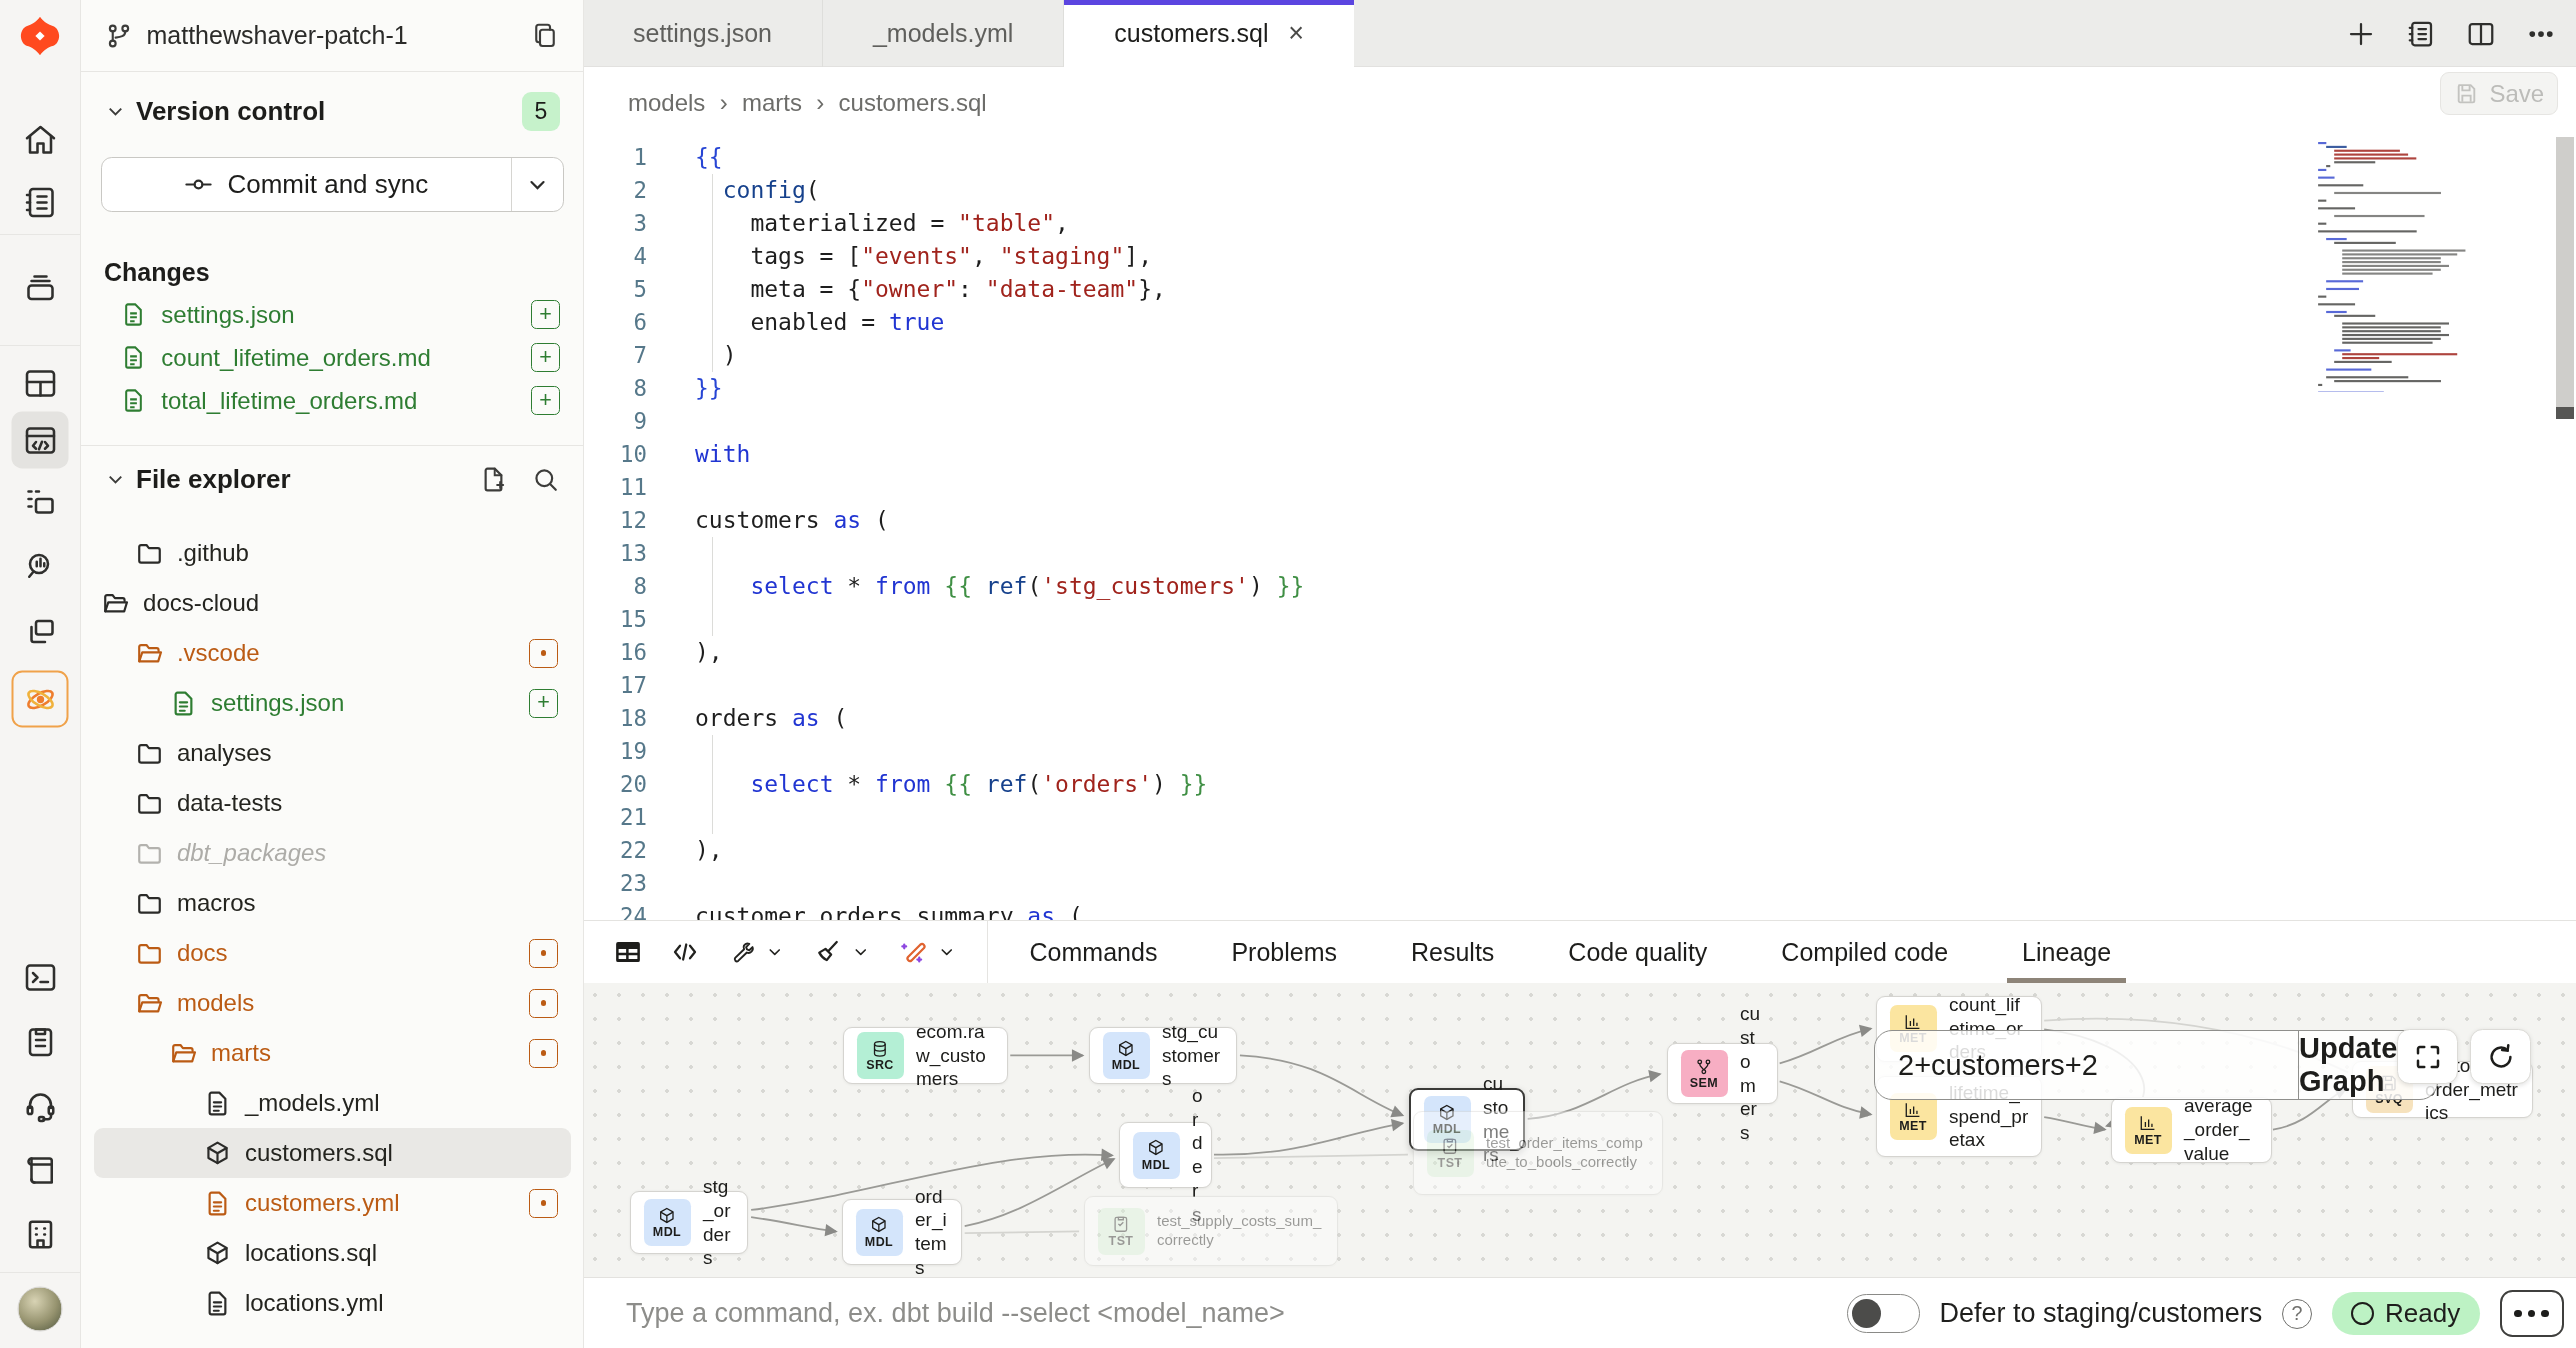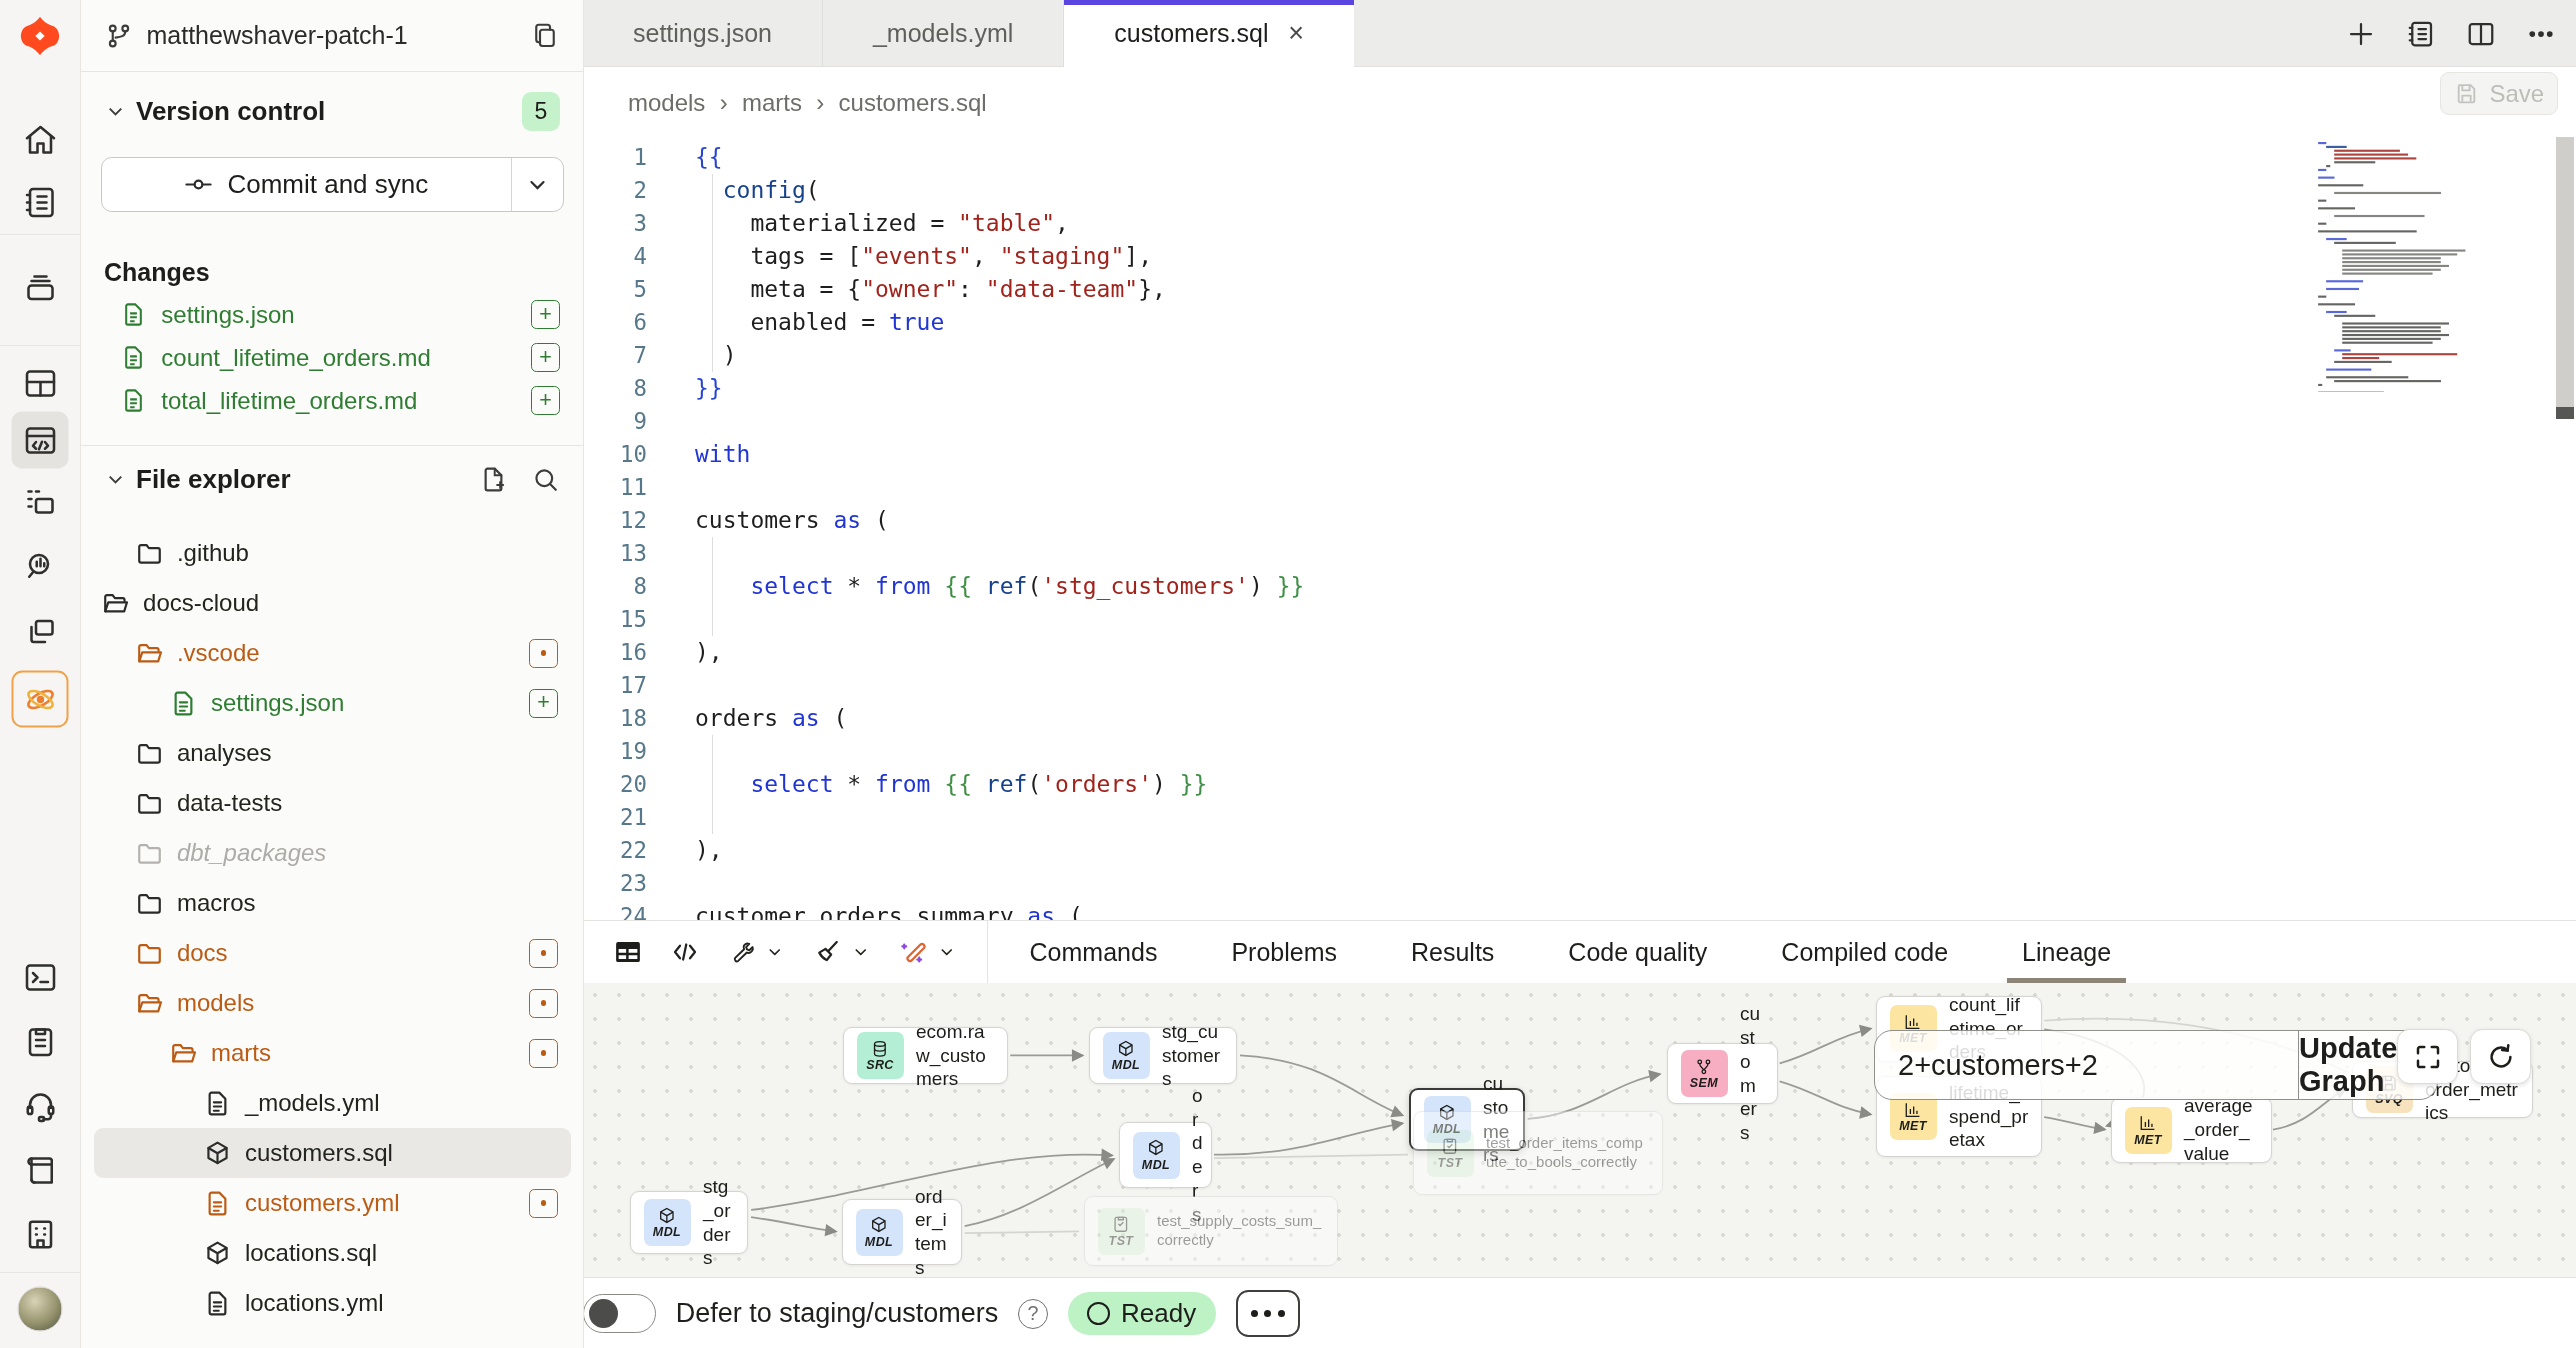--- a/index.html
+++ b/index.html
@@ -115,21 +115,21 @@
   .canvas { position:absolute; left:0; top:983px; width:100%; height:294px; background:#f4f4f1;
     background-image:radial-gradient(#d8d8d4 1.8px, transparent 2.1px); background-size:24px 24px; overflow:hidden; }
   .edges { position:absolute; left:0; top:0; }
   .lnode { position:absolute; background:#fff; border:1.3px solid #d5d4d0; border-radius:9px;
     box-shadow:0 0.9px 2.7px rgba(0,0,0,.06); display:flex; align-items:center; padding:0 12.5px; gap:12.5px; cursor:pointer; }
   .lnode.selected { border:2.7px solid #3a3a38; box-shadow:0 2.7px 7.2px rgba(0,0,0,.18); }
   .lnode.faded { opacity:.42; }
   .lnode .badge { width:47px; height:47px; border-radius:7.2px; display:flex; flex-direction:column;
     align-items:center; justify-content:center; flex:none; }
   .lnode .badge svg { width:19.7px; height:19.7px; stroke:#1d1d1b; stroke-width:1.6; fill:none; }
-  .lnode .badge span { font-size:12.5px; font-weight:700; color:#1d1d1b; letter-spacing:0.4px;font-style:italic; }
+  .lnode .badge span { font-size:12.5px; font-weight:700; color:#1d1d1b; letter-spacing:0.4px; }
   .lnode .nlabel { font-size:19px; color:#1d1d1b; word-break:break-all; line-height:1.25; }
   .lnode.faded .nlabel { font-size:15px; }
   .b-SRC{background:#b4efd5} .b-MDL{background:#d4e5fb} .b-TST{background:#dcf3db}
   .b-SEM{background:#f7aec3} .b-MET{background:#fbe5a0} .b-SVQ{background:#f6e2bd}
   .lin-search { position:absolute; left:1291px; top:47px; width:564px; height:70px;
     background:rgba(255,255,255,.84); border:1.8px solid #8f8f8c; border-radius:18px;
     display:flex; align-items:stretch; z-index:5; }
   .lin-search input { flex:1; border:none; outline:none; background:transparent;
     font-size:29px; color:#1d1d1b; padding:0 23px; font-family:"Liberation Sans", sans-serif; }
   .lin-search .upd { width:225px; border-left:1.8px solid #8f8f8c; display:flex; align-items:center;
@@ -903,20 +903,21 @@
     </div>
     <div class="cv-btn" style="left:1887px">
       <svg viewBox="0 0 24 24">
           <path d="M19.5 12a7.5 7.5 0 1 1-2.2-5.3"></path>
           <path d="M17.5 2.5v4.4h-4.4" transform="rotate(8 17 5)"></path>
         </svg>
     </div>
   </div>
 
   <div class="cmdbar">
+    <input class="cmd-input" type="text" placeholder="Type a command, ex. dbt build --select &lt;model_name&gt;" style="">
     <div class="cmd-right">
       <div class="toggle">
           <div class="knob"></div>
         </div>
       <span class="defer-lbl">Defer to staging/customers</span>
       <span class="qmark">?</span>
       <div class="ready">
         <span class="ring"></span>
         <span>Ready</span>
       </div>

